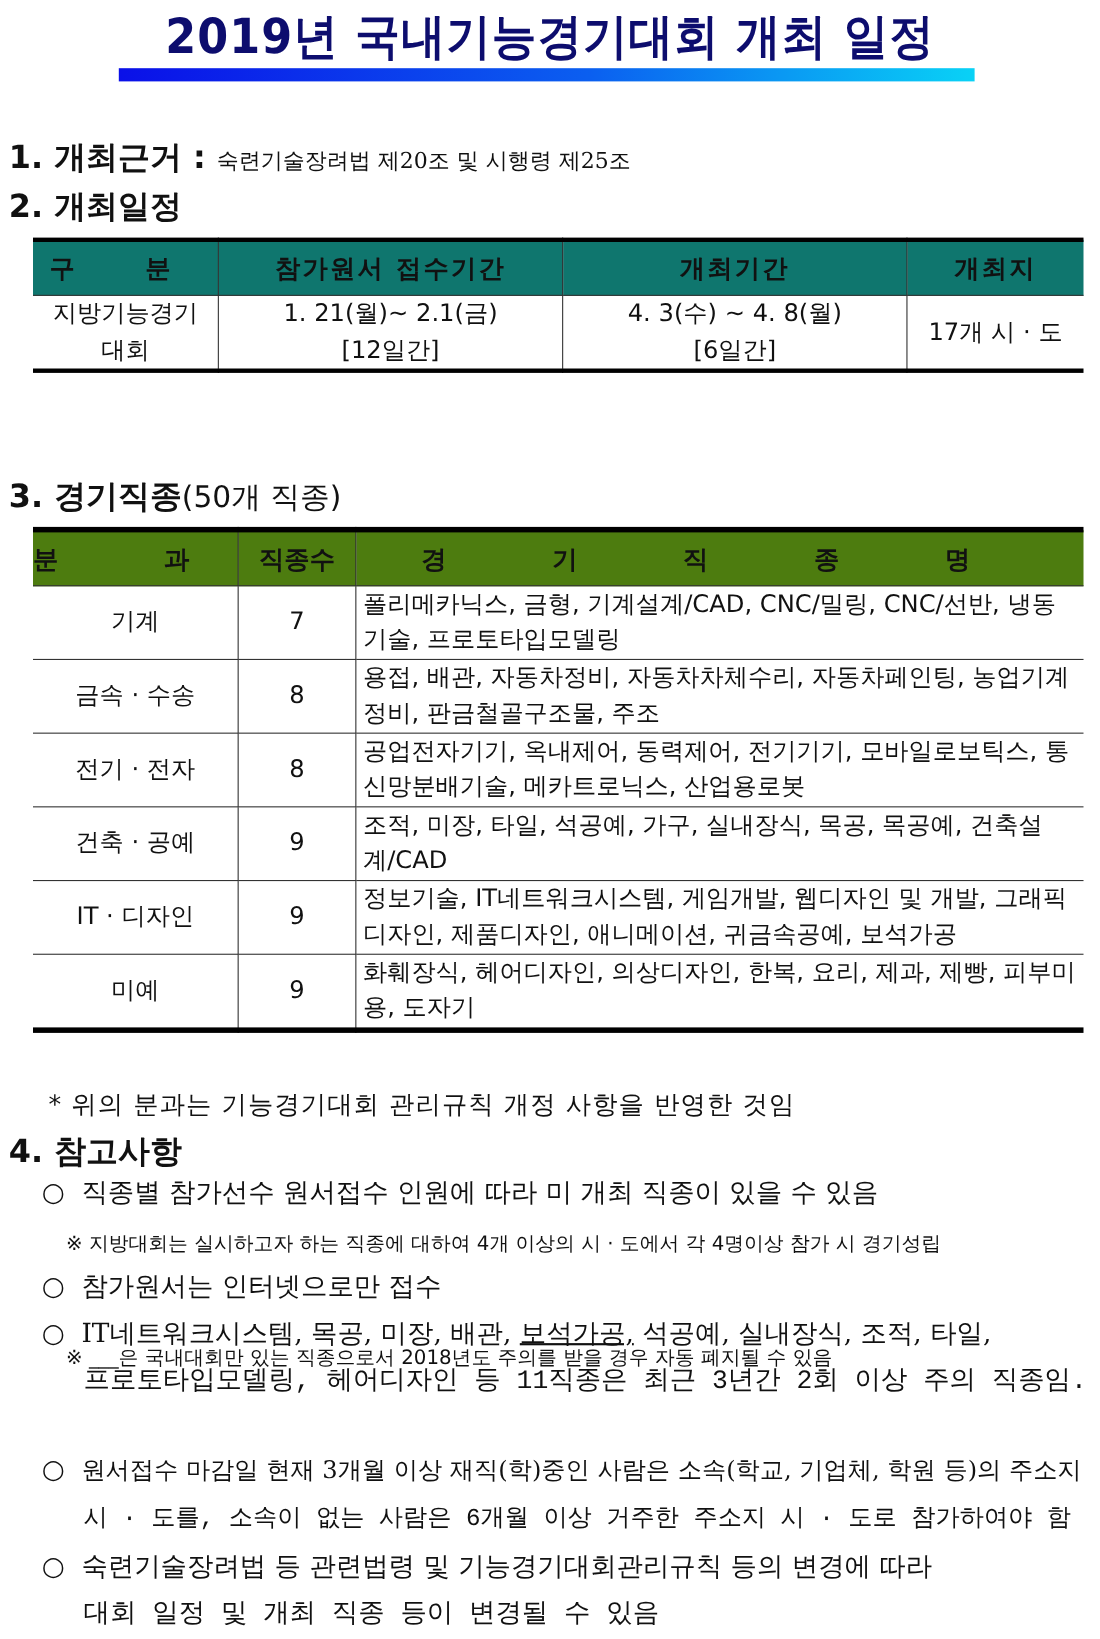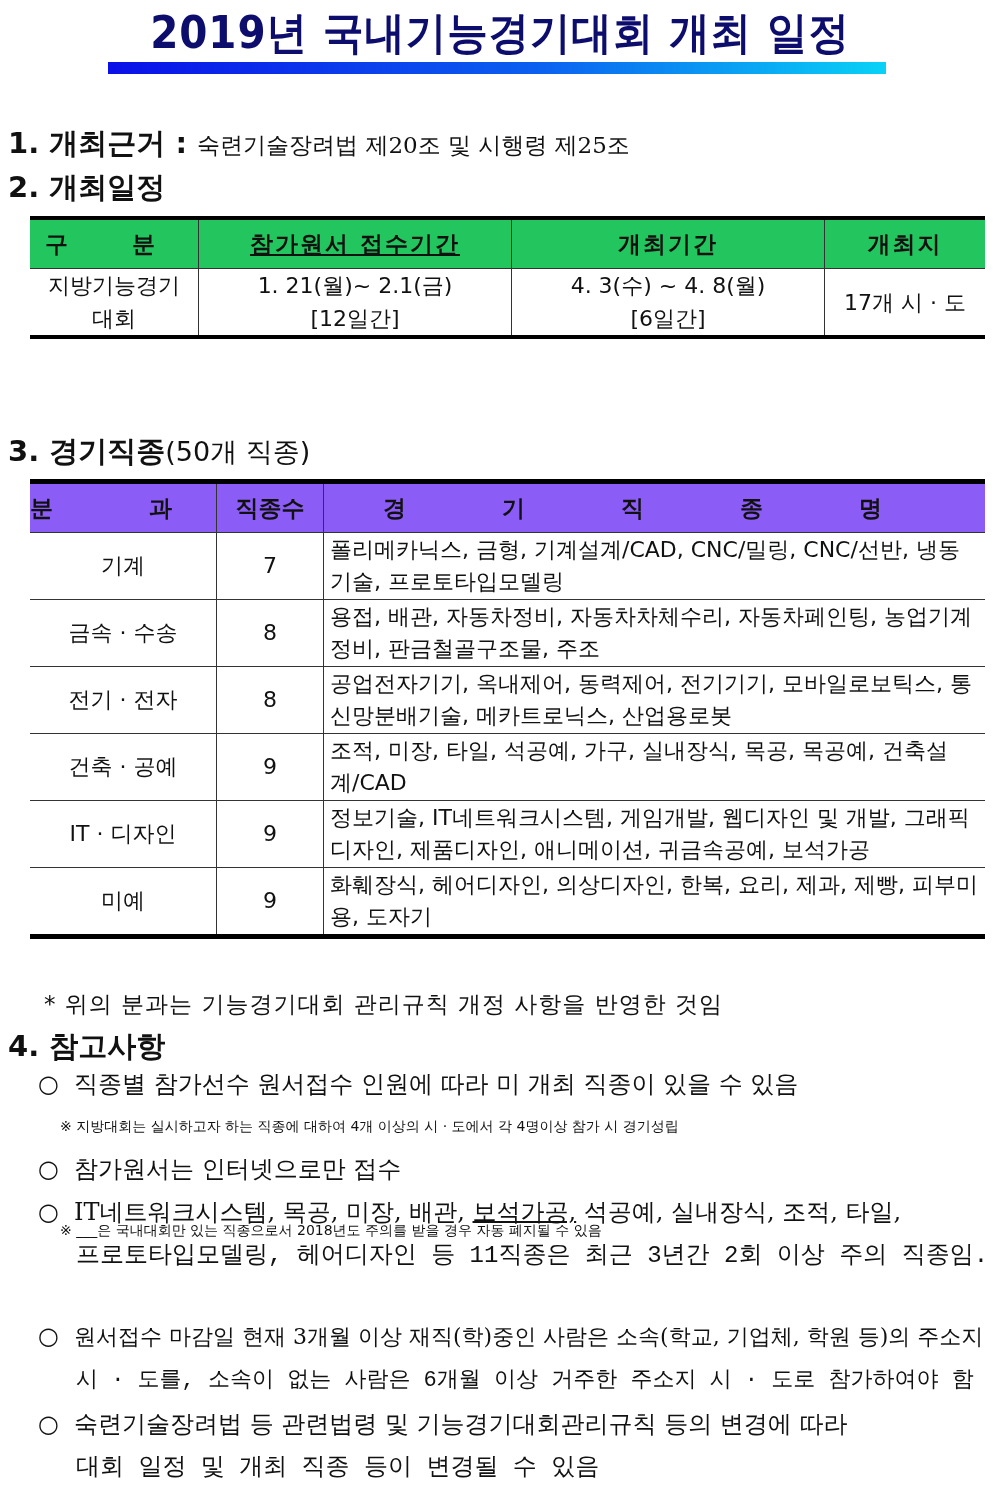--- a/index.html
+++ b/index.html
@@ -5,62 +5,62 @@
   html, body { margin: 0; padding: 0; background: #ffffff; }
   body { width: 1000px; height: 1490px; position: relative; overflow: hidden;
          font-family: "DejaVu Sans", "Liberation Sans", sans-serif; color: #111; }
   .title { position: absolute; left: 0; top: 4px; width: 1000px; text-align: center;
            font-size: 44px; font-weight: bold; color: #0d0d6e; letter-spacing: 1px;
            font-family: "DejaVu Sans", sans-serif; transform: scaleX(0.92); }
   .title-bar { position: absolute; left: 108px; top: 62px; width: 778px; height: 12px;
                background: linear-gradient(to right, #0a10e8, #0b5ff0 55%, #09d2f6); }
   .h1 { position: absolute; left: 8px; font-size: 29px; font-weight: bold; color: #111;
         font-family: "DejaVu Sans", sans-serif; white-space: nowrap; }
-  .h1 .plain { font-weight: normal; font-family: "DejaVu Serif", serif; font-size: 23px; text-align: right; }
+  .h1 .plain { font-weight: normal; font-family: "DejaVu Serif", serif; font-size: 20px; text-align: right; }
   .h1 .sub { font-weight: normal; font-size: 27px; }
   table { border-collapse: collapse; position: absolute; left: 30px; width: 955px; }
   td, th { border: 1px solid #333; font-weight: normal; padding: 0; }
   table tr:first-child th { border-top: none; }
   table tr td:first-child, table tr th:first-child { border-left: none; }
   table tr td:last-child, table tr th:last-child { border-right: none; }
   .sched { top: 216px; border-top: 4px solid #000; border-bottom: 4px solid #000; }
-  .sched th { background: #22c55e; height: 48px; font-size: 23px; font-weight: bold; letter-spacing: 2px; }
+  .sched th { background: #0f766e; height: 48px; font-size: 23px; font-weight: bold; letter-spacing: 2px; }
   .sched td { height: 66px; font-size: 22px; text-align: center; line-height: 33px; }
   .jobs { top: 479px; border-top: 5px solid #000; border-bottom: 5px solid #000; }
-  .jobs th { background: #8b5cf6; height: 48px; font-size: 23px; font-weight: bold; }
+  .jobs th { background: #4d7c0f; height: 48px; font-size: 23px; font-weight: bold; }
   .jobs td { height: 66px; font-size: 22px; line-height: 32px; }
   .jobs td.c { text-align: center; }
   .jobs td.names { text-align: left; padding-left: 6px; padding-right: 4px; }
   .spread { letter-spacing: 28px; }
   .spread2 { letter-spacing: 44px; }
   .note { position: absolute; left: 44px; top: 945px; font-size: 23px; letter-spacing: 1px; margin-top: 44px; }
   .bullet { position: absolute; left: 38px; font-size: 24px; white-space: nowrap; }
   .bullet .mark { display: inline-block; width: 36px; }
   .serif { font-family: "DejaVu Serif", serif; }
-  .sub-note { position: absolute; left: 60px; font-size: 14px; white-space: nowrap; }
+  .sub-note { position: absolute; left: 60px; font-size: 18px; white-space: nowrap; }
   .cont { position: absolute; left: 76px; font-size: 24px; white-space: nowrap; font-family: Liberation Mono, monospace; }
   u { text-decoration-thickness: 2px; }
 </style>
 </head>
 <body>
 
 <div class="title">2019년 국내기능경기대회 개최 일정</div>
 <div class="title-bar"></div>
 
 <div class="h1" style="top:124px;">
   <span>1. 개최근거</span><span> : </span><span class="plain">숙련기술장려법 제20조 및 시행령 제25조</span>
 </div>
 
 <div class="h1" style="top:168px;">2. 개최일정</div>
 
 <table class="sched">
   <tbody>
       <tr>
     <th style="width:168px;"><span class="spread">구 분</span></th>
-    <th style="width:312px;text-decoration:underline;">참가원서 접수기간</th>
+    <th style="width:312px;">참가원서 접수기간</th>
     <th style="width:312px;">개최기간</th>
     <th>개최지</th>
   </tr>
   <tr>
     <td><span>지방기능경기</span><br><span>대회</span></td>
     <td><span>1. 21(월)~ 2.1(금)</span><br><span>[12일간]</span></td>
     <td><span>4. 3(수)  ~  4. 8(월)</span><br><span>[6일간]</span></td>
     <td>17개 시 · 도</td>
   </tr>
 </tbody>

